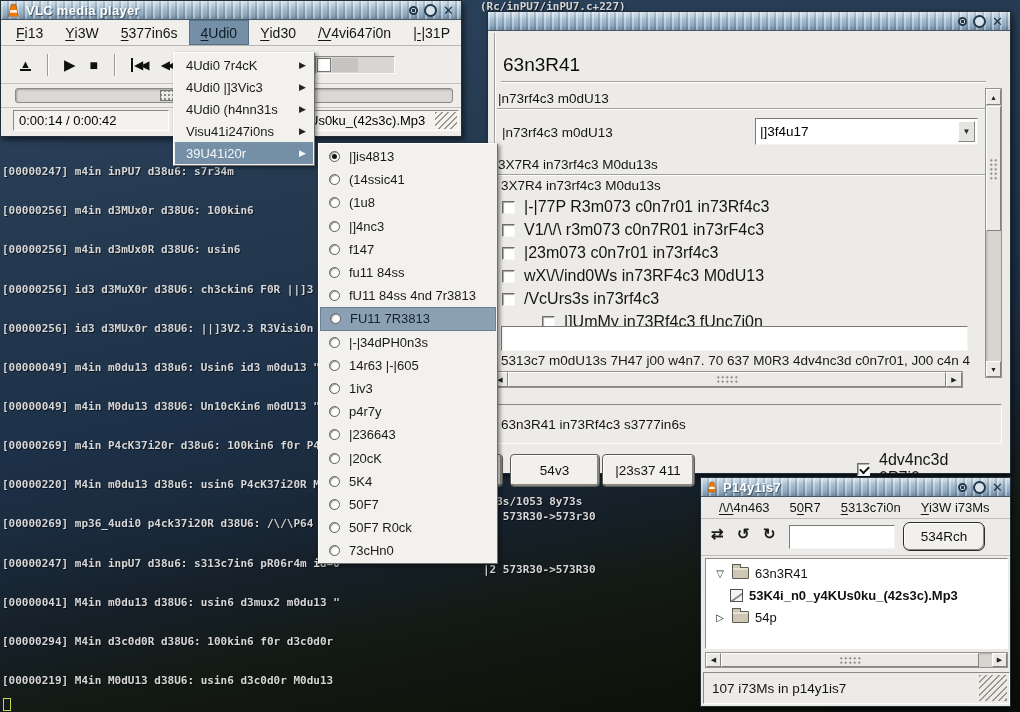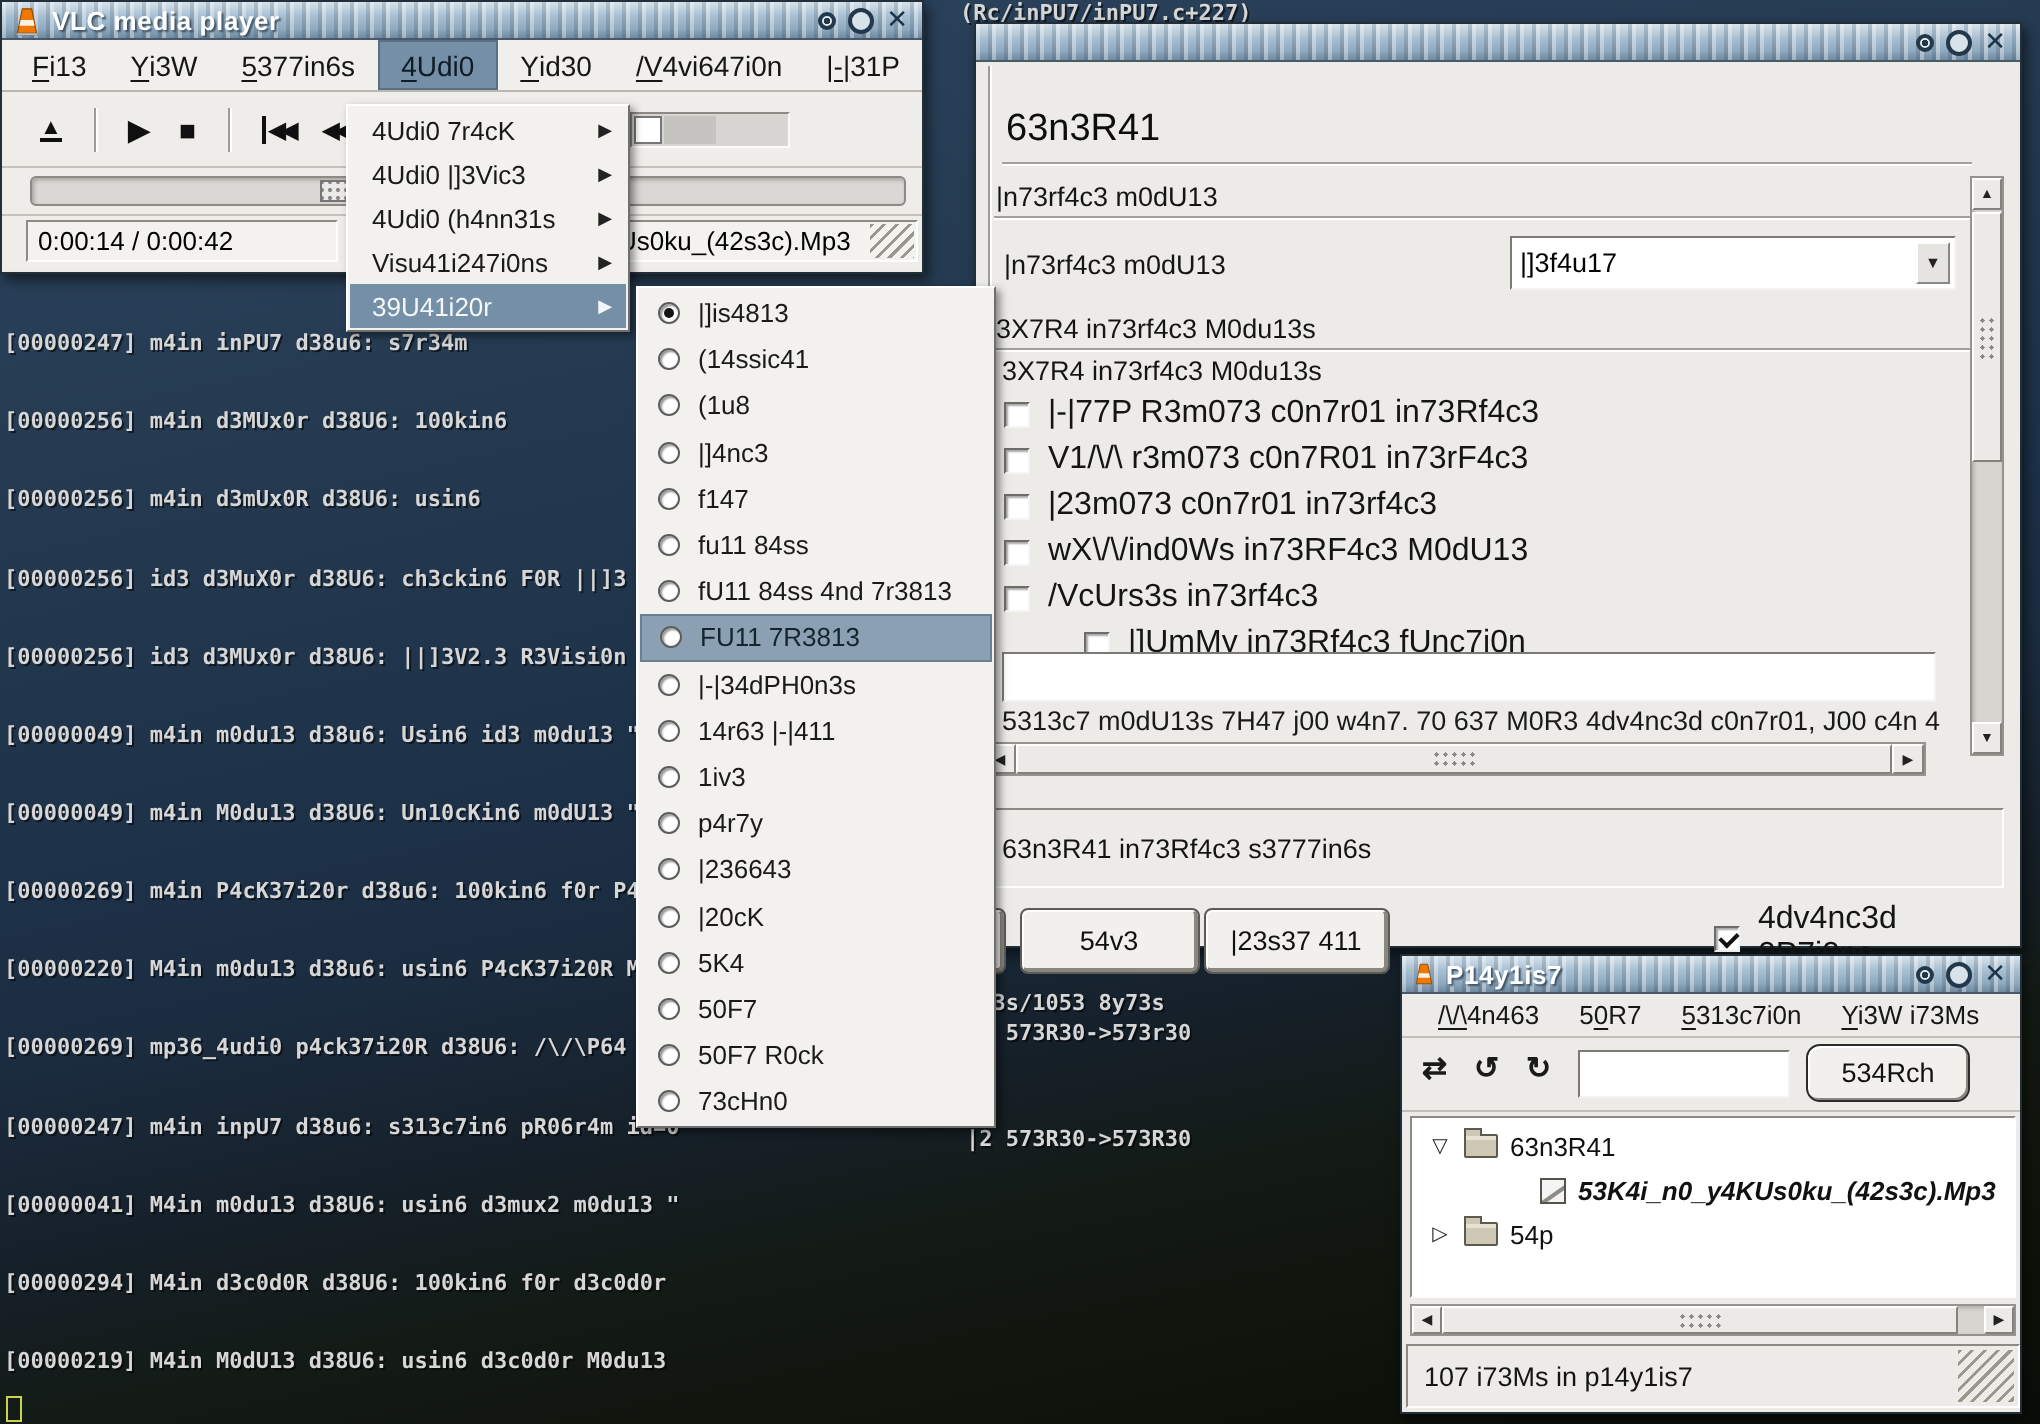--- a/index.html
+++ b/index.html
@@ -279,21 +279,21 @@
     <div class="smi hl">
         <span class="rad"></span>
         <span>FU11 7R3813</span>
       </div>
     <div class="smi">
         <span class="rad"></span>
         <span>|-|34dPH0n3s</span>
       </div>
     <div class="smi">
         <span class="rad"></span>
-        <span>14r63 |-|411</span>
+        <span>14r63 |-|605</span>
       </div>
     <div class="smi">
         <span class="rad"></span>
         <span>1iv3</span>
       </div>
     <div class="smi">
         <span class="rad"></span>
         <span>p4r7y</span>
       </div>
     <div class="smi">
@@ -430,21 +430,21 @@
       <div class="pl-icon" style="left:62px;">↻</div>
       <div class="pl-input"></div>
       <div class="pl-search">534Rch</div>
     </div>
     <div class="pl-tree">
       <div class="trow" style="top:4px; padding-left:8px;">
         <span class="expander">▽</span>
         <span class="folder"></span>
         <span>63n3R41</span>
       </div>
-      <div class="trow" style="top:26px; padding-left:64px; font-weight:bold;font-style:italic;">
+      <div class="trow" style="top:26px; padding-left:24px; font-weight:bold;">
         <span class="fileicon"></span>
         <span>53K4i_n0_y4KUs0ku_(42s3c).Mp3</span>
       </div>
       <div class="trow" style="top:48px; padding-left:8px;">
         <span class="expander">▷</span>
         <span class="folder"></span>
         <span>54p</span>
       </div>
     </div>
     <div class="sb" style="left:4px; top:174px; width:303px; height:16px;">

